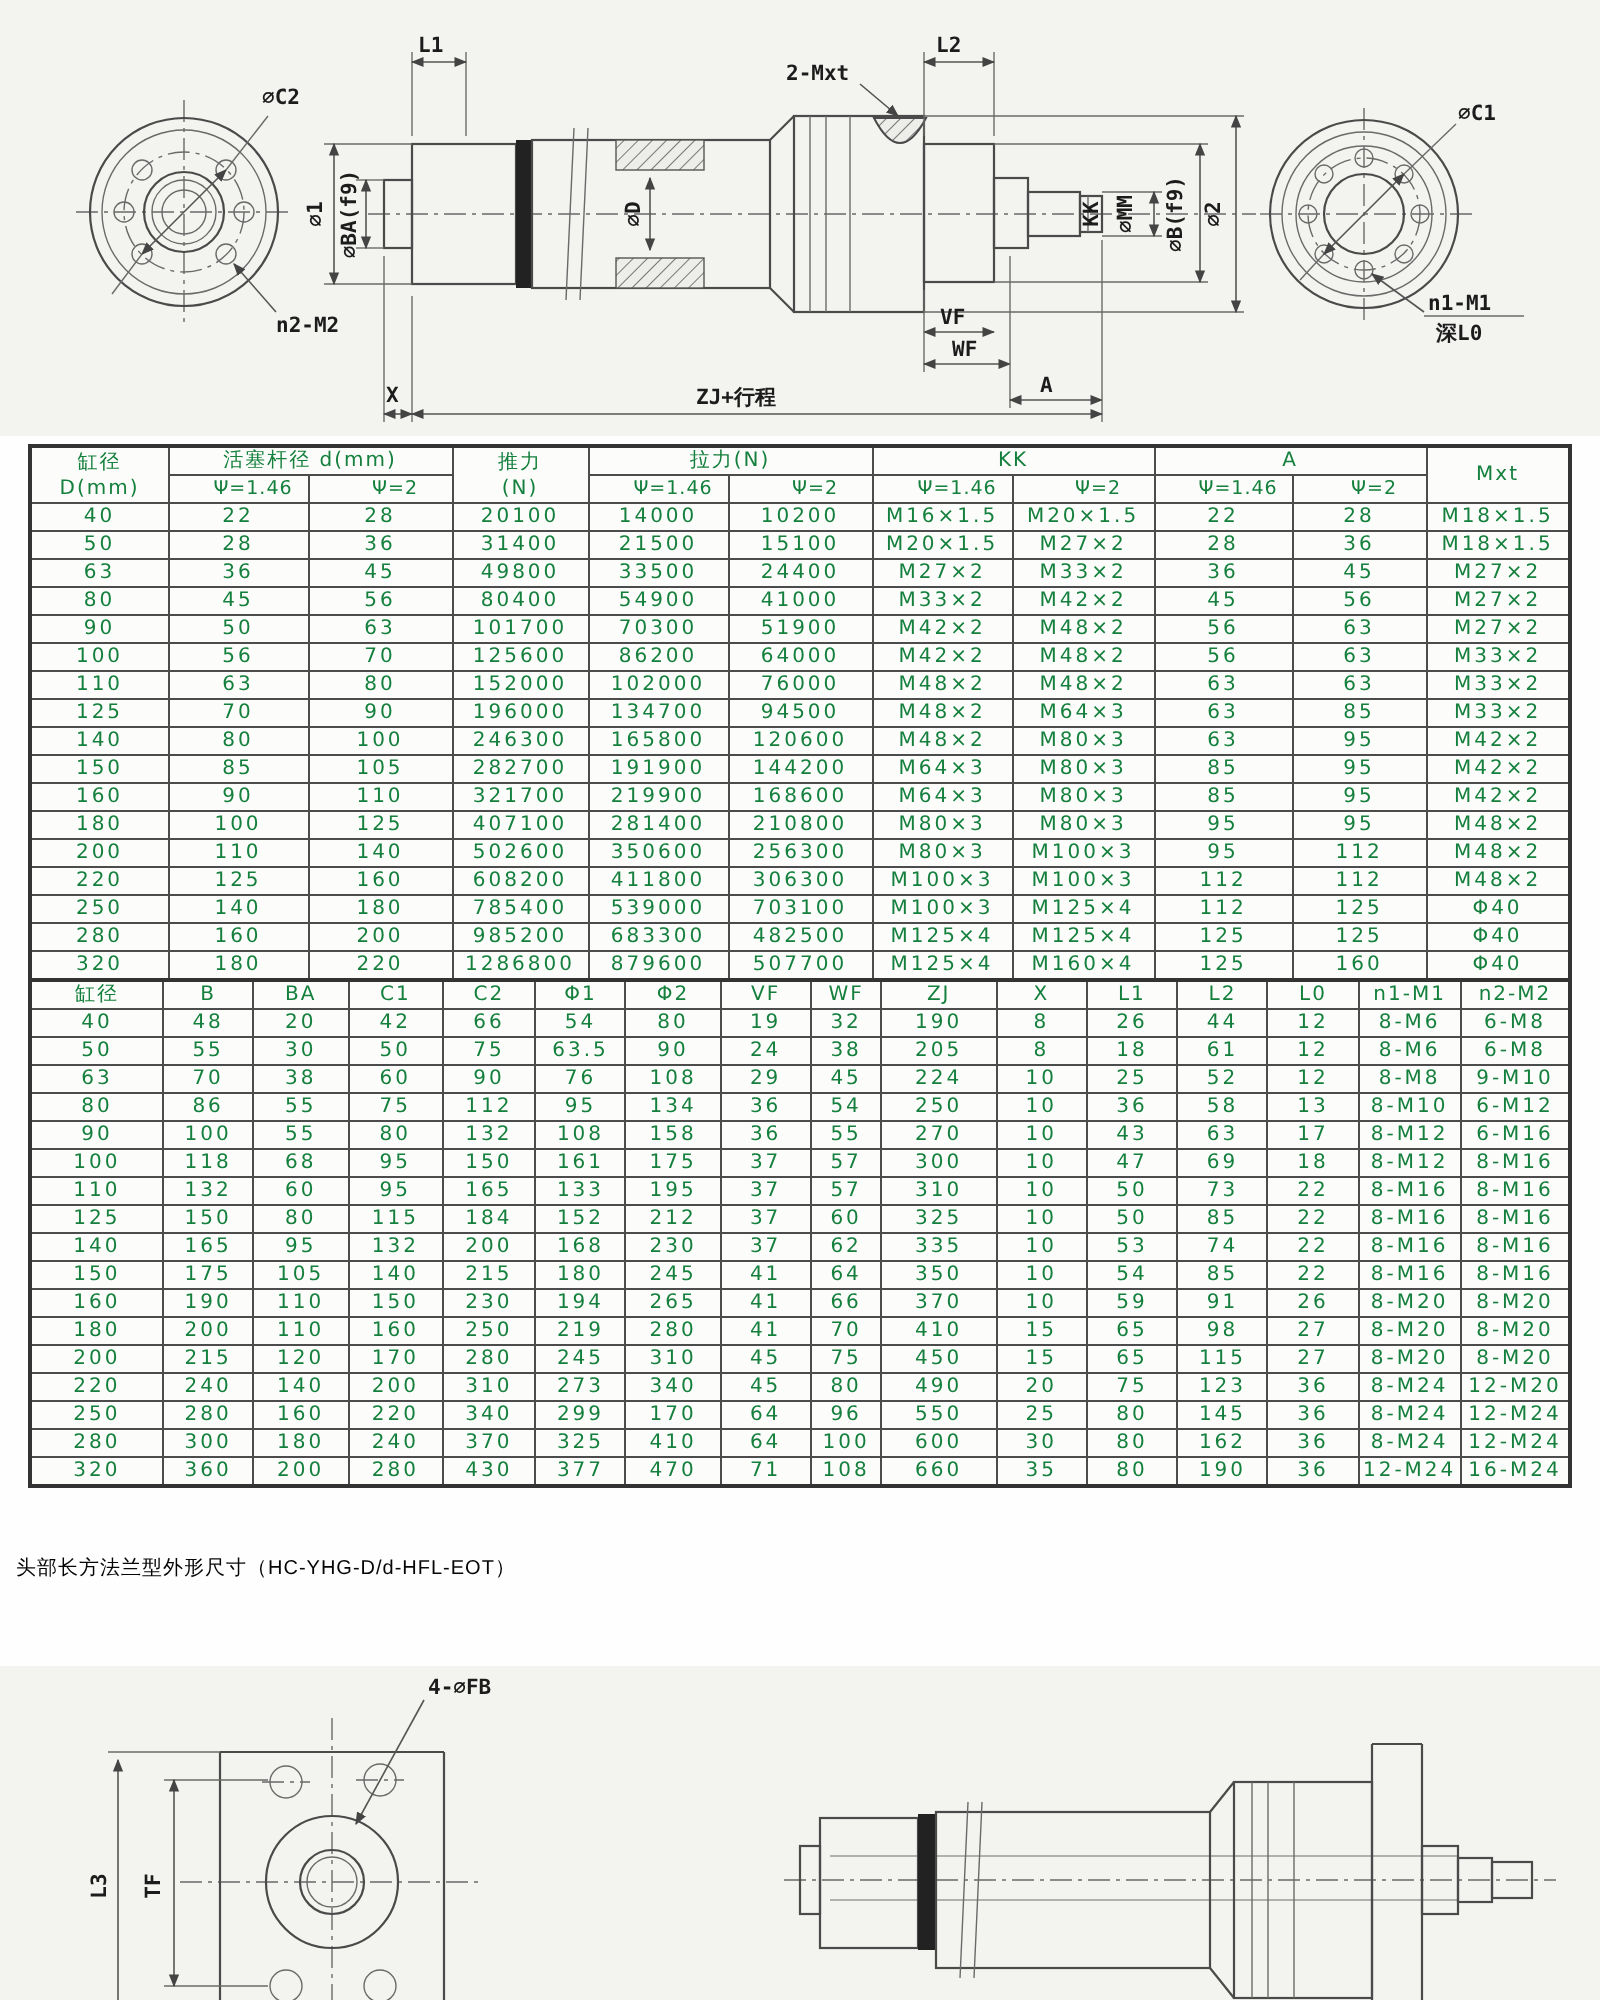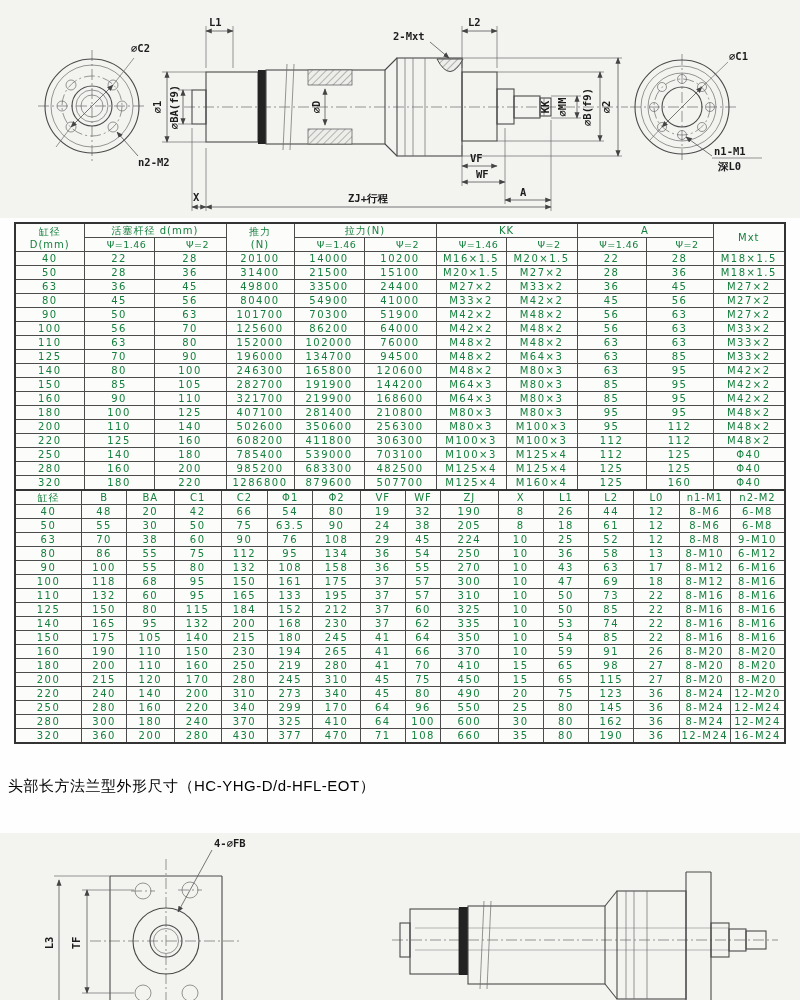--- a/index.html
+++ b/index.html
@@ -20,21 +20,21 @@
         font-family:"DejaVu Sans",sans-serif;color:#15803d;}
   #t1{position:absolute;left:14px;top:222px;}
   #t2{position:absolute;left:14px;top:489px;}
   table{border:2px solid #333;}
   th,td{border:1px solid #4c4c4c;text-align:center;vertical-align:middle;
         padding:0;height:13px;line-height:13px;font-size:10px;font-weight:normal;
         white-space:nowrap;overflow:hidden;}
   thead th{font-size:10px;letter-spacing:1px;}
   tbody td{letter-spacing:1.5px;}
   .hdr2{font-size:9.5px;letter-spacing:.5px;padding-left:15px;}
-  .caption{position:absolute;left:8px;top:777px;font-size:15px;color:#050505;
+  .caption{position:absolute;left:8px;top:777px;font-size:10px;color:#050505;
            letter-spacing:.5px;font-family:"Liberation Sans",sans-serif;}
 </style>
 </head>
 <body>
 
 <div class="page">
 
   <div class="panel panel-top">
     <svg width="800" height="218" viewBox="0 0 800 218">
       <defs>

